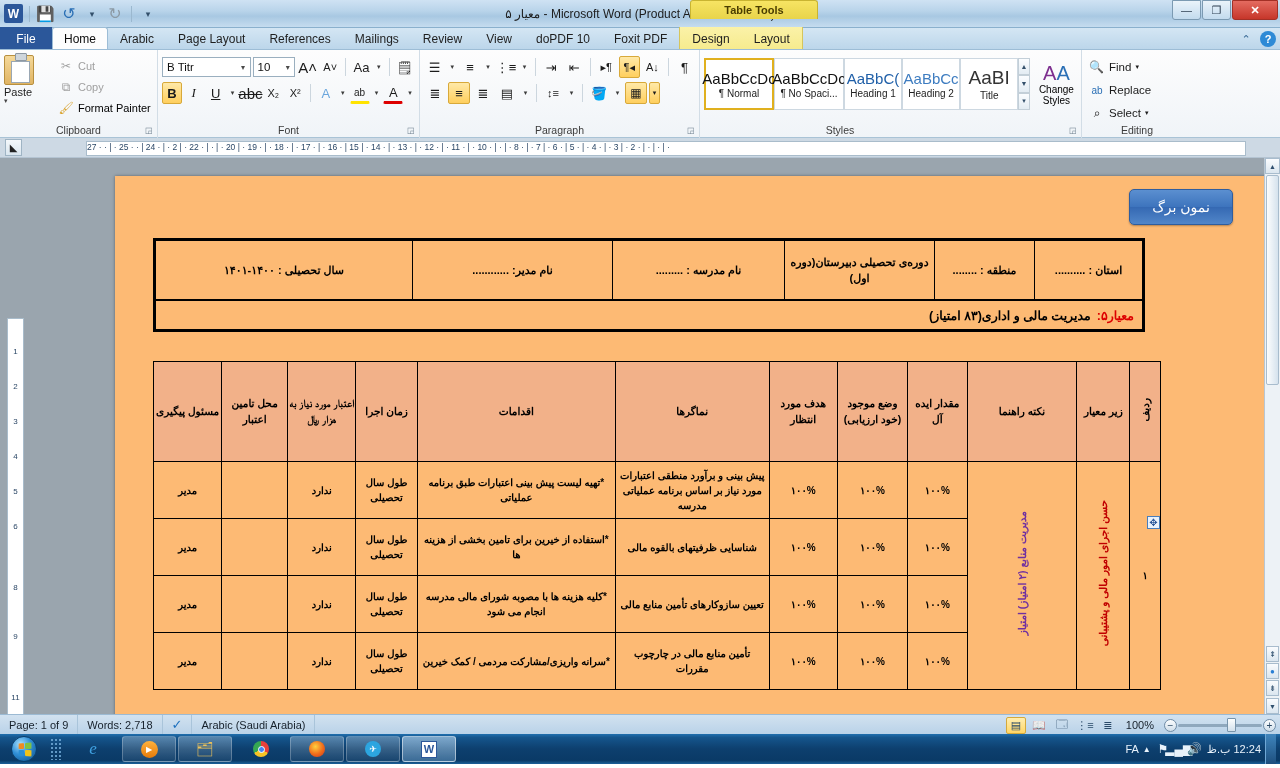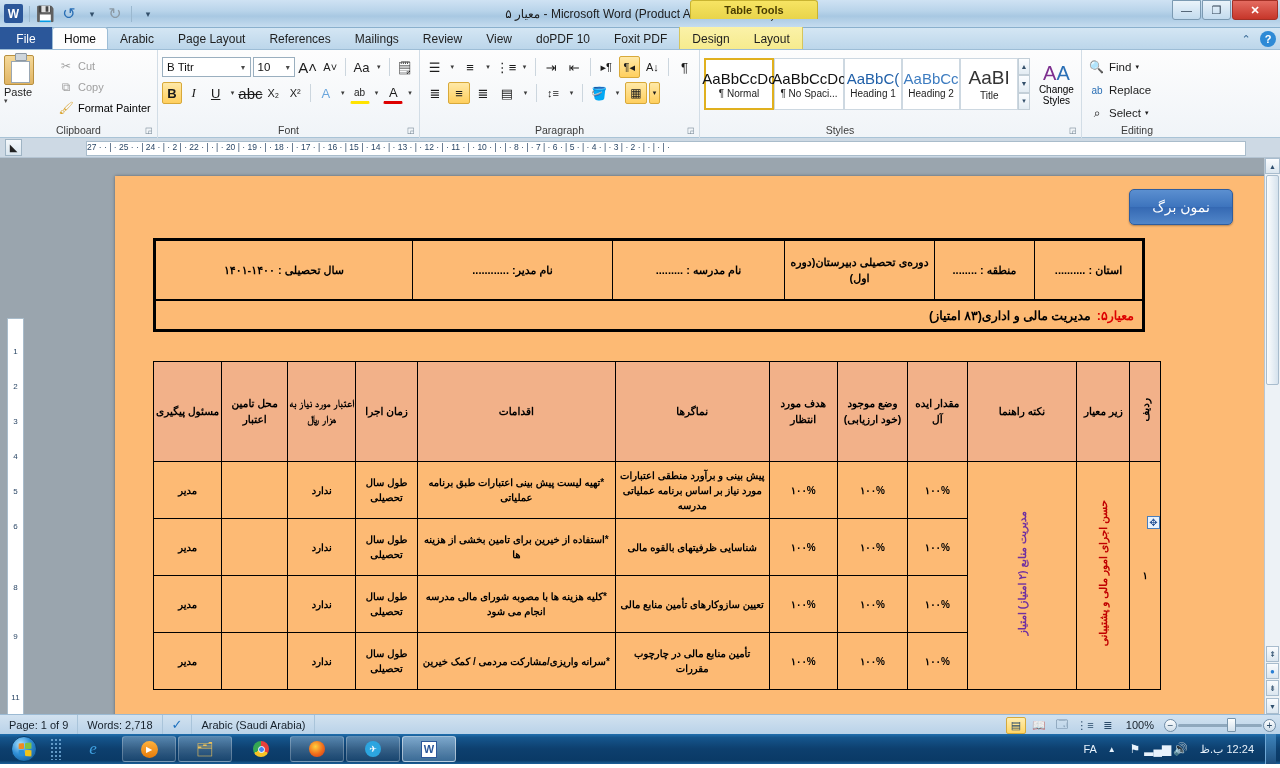--- a/index.html
+++ b/index.html
@@ -245,21 +245,21 @@
   .grip { width:12px;height:22px; margin:0 3px;
     background-image: radial-gradient(#6fa8d6 28%, transparent 30%);
     background-size: 4px 4px; opacity:.85;}
   .tb-item {
     width:54px;height:26px;margin:0 1px; border:1px solid rgba(255,255,255,.25);
     border-radius:3px; background: linear-gradient(to bottom, rgba(255,255,255,.28), rgba(255,255,255,.06));
     display:flex;align-items:center;justify-content:center;
   }
   .tb-item.plain { border-color:transparent; background:transparent; }
   .tb-item.active { background: linear-gradient(to bottom, rgba(210,235,255,.55), rgba(150,200,240,.35)); border-color:rgba(255,255,255,.5);}
-  .tray { position:absolute; right:0; top:0; height:30px; display:flex; align-items:center; gap:7px; padding-right:4px; color:#e8f2fb; font-size:11px;}
+  .tray { position:absolute; right:0; top:0; height:30px; display:flex; align-items:center; padding-right:4px; color:#e8f2fb; font-size:11px;}
   .tray-ico { width:16px;height:16px; display:flex;align-items:center;justify-content:center; font-size:12px;}
   .showdesk { width:11px;height:30px; background:linear-gradient(to bottom,#3f85bd,#1d4f7e); border-left:1px solid #6fa8d6;}
 </style>
 </head>
 <body>
 
 <div class="titlebar">
   <div class="qat">
     <div class="wicon">W</div>
     <div class="qsep"></div>

